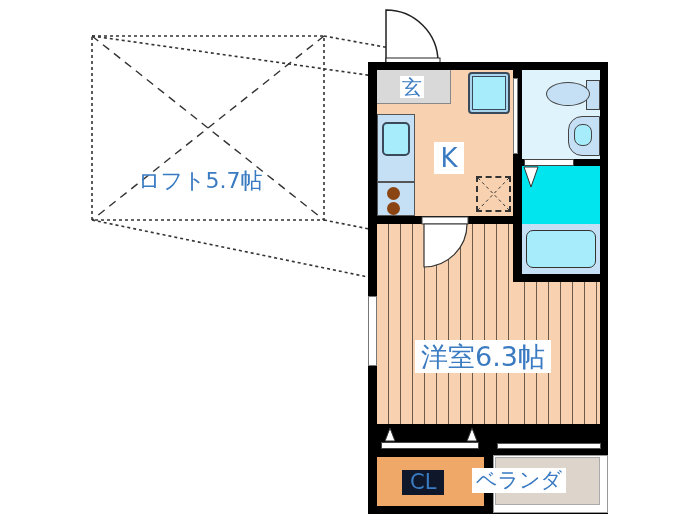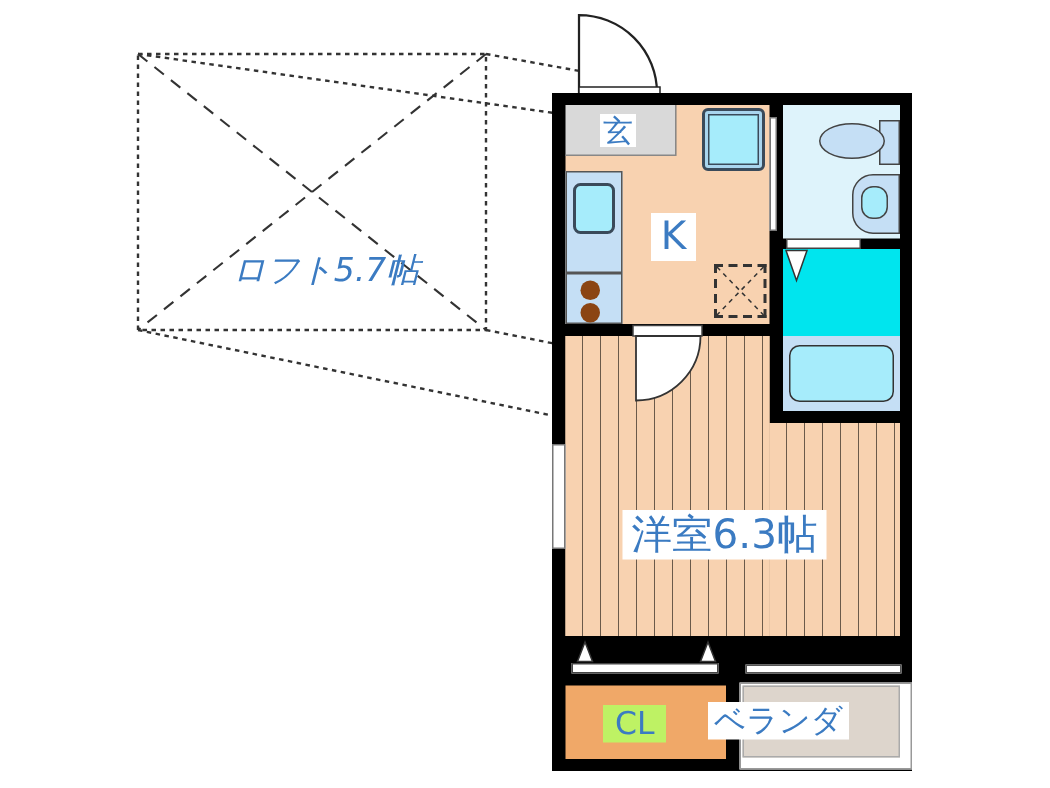--- a/index.html
+++ b/index.html
@@ -17,21 +17,21 @@
 
   <line x1="92" y1="36" x2="324" y2="220" stroke="#333" stroke-width="1.4" stroke-dasharray="8,6"></line>
   <line x1="324" y1="36" x2="92" y2="220" stroke="#333" stroke-width="1.4" stroke-dasharray="8,6"></line>
 
   <line x1="324" y1="36" x2="390" y2="48" stroke="#333" stroke-width="1.6" stroke-dasharray="3,3"></line>
   <line x1="92" y1="36" x2="600" y2="108" stroke="#333" stroke-width="1.6" stroke-dasharray="3,3"></line>
   <line x1="324" y1="220" x2="600" y2="275" stroke="#333" stroke-width="1.6" stroke-dasharray="3,3"></line>
   <line x1="92" y1="220" x2="368" y2="277" stroke="#333" stroke-width="1.6" stroke-dasharray="3,3"></line>
 </svg>
 
-<div class="label" style="left:155px; top:170px; font-size:22px; background:transparent;font-style:italic;">ロフト5.7帖</div>
+<div class="label" style="left:138px; top:170px; font-size:22px; background:transparent;">ロフト5.7帖</div>
 
 <svg width="700" height="525">
   <path d="M386 62 L386 10 A52 52 0 0 1 438 62" fill="#fff" stroke="#222" stroke-width="1.5"></path>
   <rect x="386" y="58" width="54" height="6" fill="#fff" stroke="#222" stroke-width="1"></rect>
 </svg>
 
 <div class="abs" style="left:368px; top:62px; width:240px; height:452px; background:#000;"></div>
 
 <div class="abs" style="left:377px; top:70px; width:74px; height:34px; background:#d9d9d9; border-right:1px solid #888; border-bottom:1px solid #888;"></div>
 <div class="label" style="left:400px; top:76px; font-size:20px; padding:1px 2px; background:#fff;">玄</div>
@@ -87,18 +87,18 @@
 
 <div class="label" style="left:415px; top:340px; font-size:27px; padding:3px 6px; background:#fff;">洋室6.3帖</div>
 
 <div class="abs" style="left:381px; top:442px; width:98px; height:7px; background:#fff; border:1px solid #444;"></div>
 <svg width="700" height="525">
   <polygon points="385,441 395,441 390,428" fill="#fff" stroke="#333" stroke-width="1"></polygon>
   <polygon points="467,441 477,441 472,428" fill="#fff" stroke="#333" stroke-width="1"></polygon>
 </svg>
 
 <div class="abs" style="left:377px; top:457px; width:107px; height:49px; background:#f0a868;"></div>
-<div class="label" style="left:402px; top:470px; font-size:21px; padding:2px 8px; background:#bef264;">CL</div>
+<div class="label" style="left:402px; top:470px; font-size:21px; padding:2px 8px; background:#0f172a;">CL</div>
 
 <div class="abs" style="left:497px; top:443px; width:104px; height:6px; background:#fff; border:1px solid #555;"></div>
 <div class="abs" style="left:493px; top:455px; width:115px; height:58px; background:#fff; border:1px solid #999;"></div>
 <div class="abs" style="left:495px; top:457px; width:105px; height:48px; background:#ddd5cc; border:1px solid #aaa;"></div>
 <div class="label" style="left:472px; top:468px; font-size:21px; padding:2px 4px; background:#fff;">ベランダ</div>
 
 </body></html>

